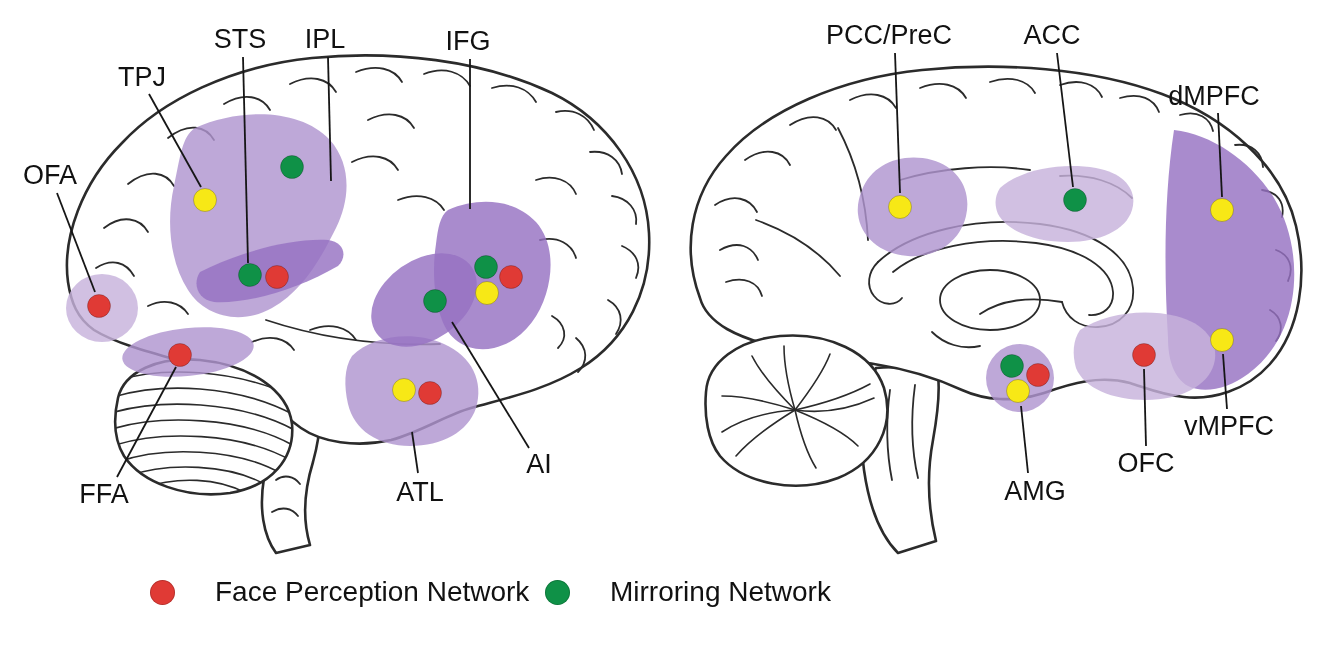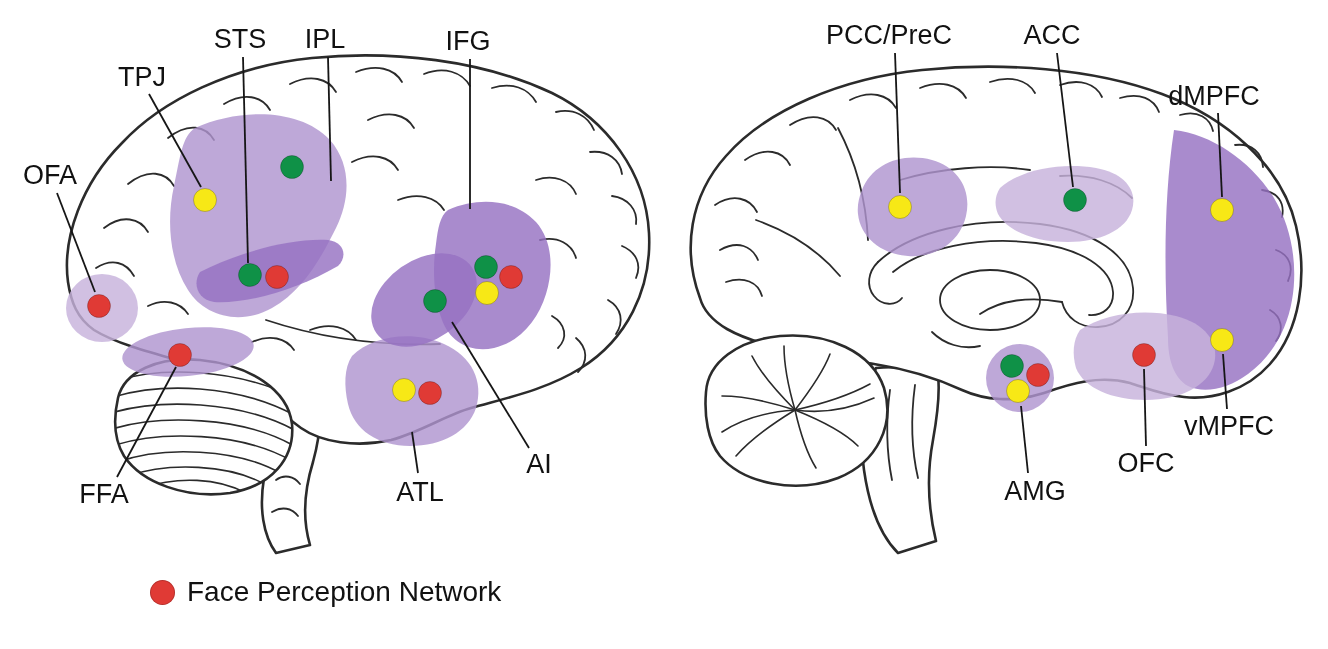--- a/index.html
+++ b/index.html
@@ -10,21 +10,21 @@
   .sulcus{fill:none;stroke:#2b2b2b;stroke-width:1.8;stroke-linecap:round;}
   .stripe{fill:none;stroke:#2b2b2b;stroke-width:1.6;stroke-linecap:round;}
   .inner{fill:none;stroke:#2b2b2b;stroke-width:1.8;stroke-linecap:round;}
   .region{stroke:none;fill-opacity:0.82;}
   .leader{stroke:#161616;stroke-width:1.8;}
   text.region-label{font-size:27px;fill:#111;text-anchor:middle;}
   .legend{position:absolute;top:579px;left:0;width:100%;height:30px;}
   .legend-item{position:absolute;top:0;display:flex;align-items:center;gap:12px;height:26px;}
   .legend-dot{width:25px;height:25px;border-radius:50%;flex:none;
               box-shadow:inset 0 0 0 1px rgba(0,0,0,.18);}
-  .legend-label{font-size:28px;color:#111;white-space:nowrap;}
+  .legend-label{font-size:28px;color:#111;white-space:nowrap;margin-left:28px;}
 </style>
 </head>
 <body>
 
 <div class="figure">
   <svg class="scene" width="1328" height="649" viewBox="0 0 1328 649">
 
     <defs>
       <clipPath id="cblClipL">
         <path d="M118,398 C124,372 158,356 200,360 C250,365 288,390 292,424 C295,458 272,486 230,493 C186,499 142,483 124,456 C115,441 113,420 118,398 Z"></path>
@@ -205,14 +205,18 @@
         <circle cx="1038" cy="375" r="11.5" fill="#e03a35" stroke="rgba(0,0,0,0.22)" stroke-width="1"></circle>
         <circle cx="1018" cy="391" r="11.5" fill="#f7e816" stroke="rgba(0,0,0,0.22)" stroke-width="1"></circle>
       </g>
   </svg>
 
   <div class="legend">
     <div class="legend-item" style="left:150px">
       <span class="legend-dot" style="background: rgb(224, 58, 53);"></span>
       <span class="legend-label">Face Perception Network</span>
     </div>
+    <div class="legend-item" style="left:545px">
+      <span class="legend-dot" style="background: rgb(15, 145, 71);"></span>
+      <span class="legend-label">Mirroring Network</span>
+    </div>
   </div>
 </div>
 
 </body></html>

